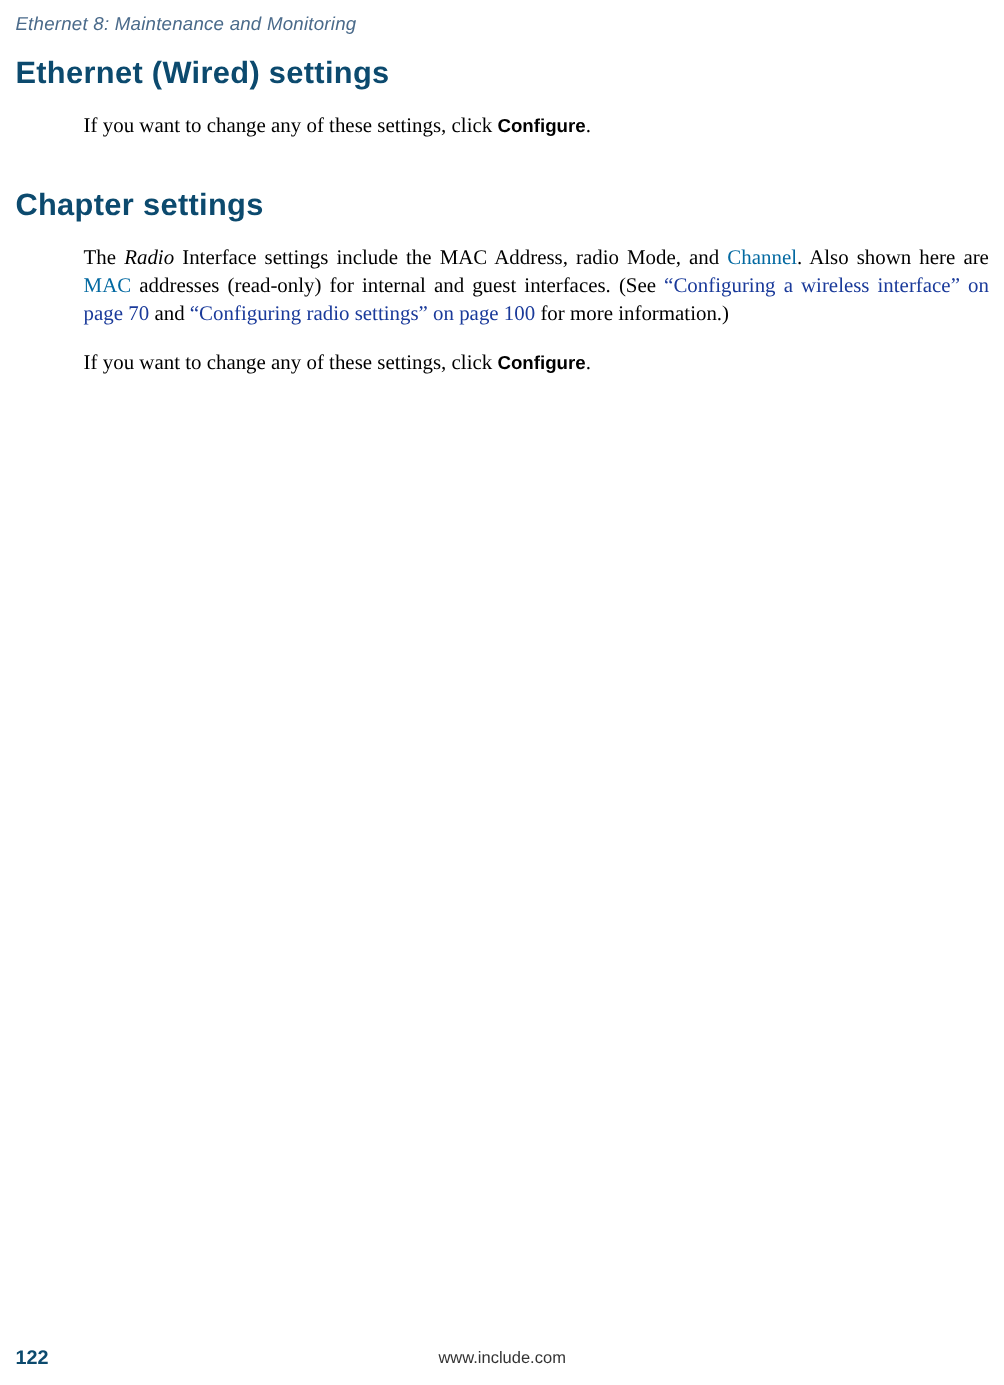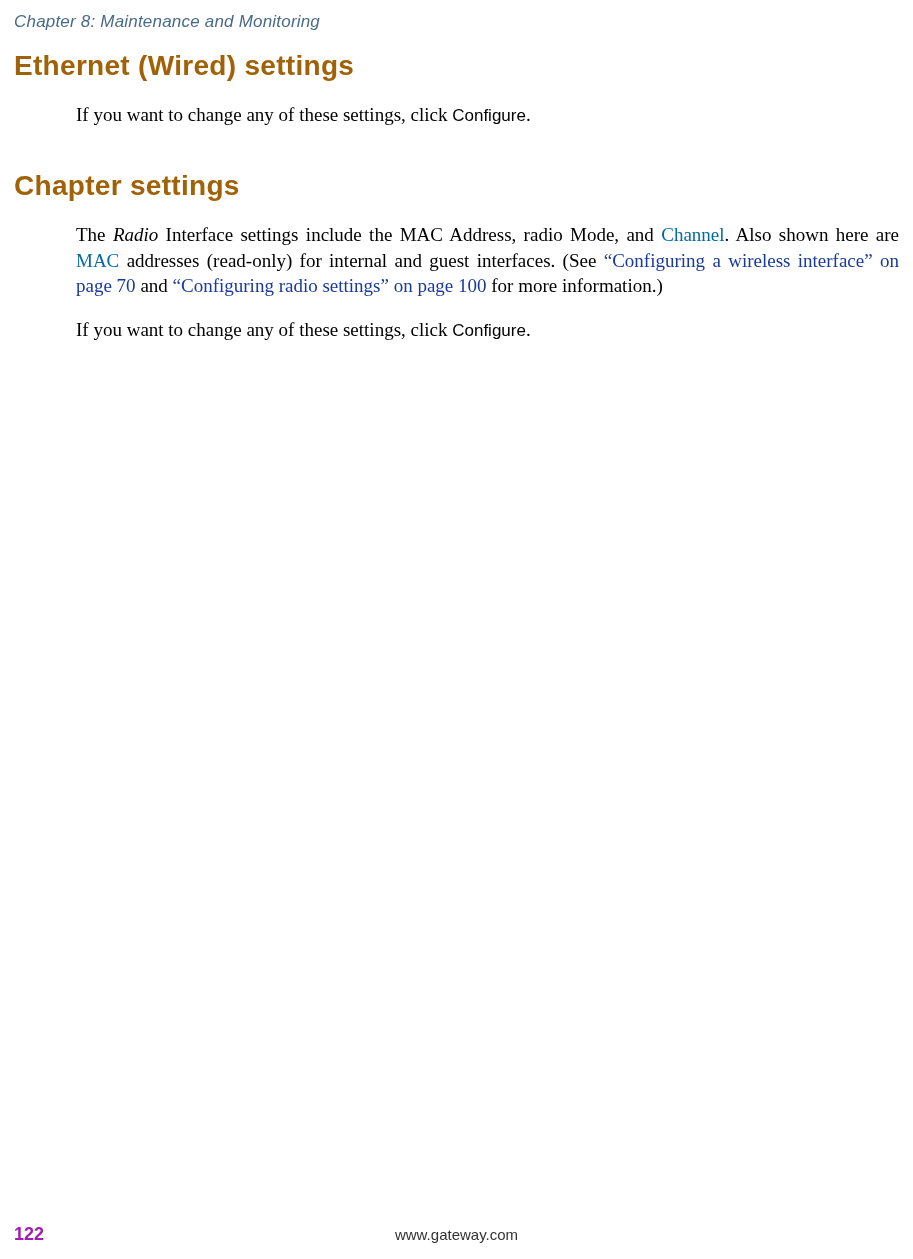--- a/index.html
+++ b/index.html
@@ -23,41 +23,41 @@
       font-family: Arial, Helvetica, sans-serif;
       letter-spacing: 0.2px;
     }
     .content {
       padding: 0 14px;
     }
     h1.section-heading {
       font-family: Arial, Helvetica, sans-serif;
       font-weight: bold;
       font-size: 28px;
-      color: #a16207;
+      color: #0c4a6e;
       margin-top: 18px;
       margin-bottom: 20px;
       letter-spacing: 0.3px;
     }
     h1.section-heading.second {
       margin-top: 42px;
     }
     .body-para {
       margin-left: 62px;
       margin-right: 0px;
       font-size: 19px;
       line-height: 1.35;
       color: #000;
       margin-bottom: 18px;
       text-align: justify;
       font-family: 'Palatino Linotype', 'Book Antiqua', Palatino, Georgia, serif;
     }
     .body-para .configure {
       font-family: Arial, Helvetica, sans-serif;
-      font-weight: normal;
+      font-weight: bold;
       font-size: 17px;
     }
     .body-para .italic {
       font-style: italic;
     }
     .body-para .glossary {
       color: #0369a1;
     }
     .body-para .link {
       color: #1a3a9a;
@@ -68,36 +68,36 @@
       left: 0;
       width: 100%;
       display: flex;
       align-items: center;
       padding: 0 14px;
     }
     .page-num {
       font-family: Arial, Helvetica, sans-serif;
       font-weight: bold;
       font-size: 18px;
-      color: #a21caf;
+      color: #0c4a6e;
     }
     .footer-url {
       position: absolute;
       left: 50%;
       transform: translateX(-50%);
       font-family: Arial, Helvetica, sans-serif;
       font-size: 15px;
       color: #333;
     }
   </style>
 </head>
 <body>
 
 <div class="header">
-  <span>Chapter 8: Maintenance and Monitoring</span>
+  <span>Ethernet 8: Maintenance and Monitoring</span>
 </div>
 
 <div class="content">
 
   <h1 class="section-heading">Ethernet (Wired) settings</h1>
 
 
 
   <p class="body-para">
     <span>If you want to change any of these settings, click </span><span class="configure">Configure</span><span>.</span>
@@ -110,14 +110,14 @@
   </p>
 
   <p class="body-para">
     <span>If you want to change any of these settings, click </span><span class="configure">Configure</span><span>.</span>
   </p>
 
 </div>
 
 <div class="footer">
   <span class="page-num">122</span>
-  <span class="footer-url">www.gateway.com</span>
+  <span class="footer-url">www.include.com</span>
 </div>
 
 </body></html>

